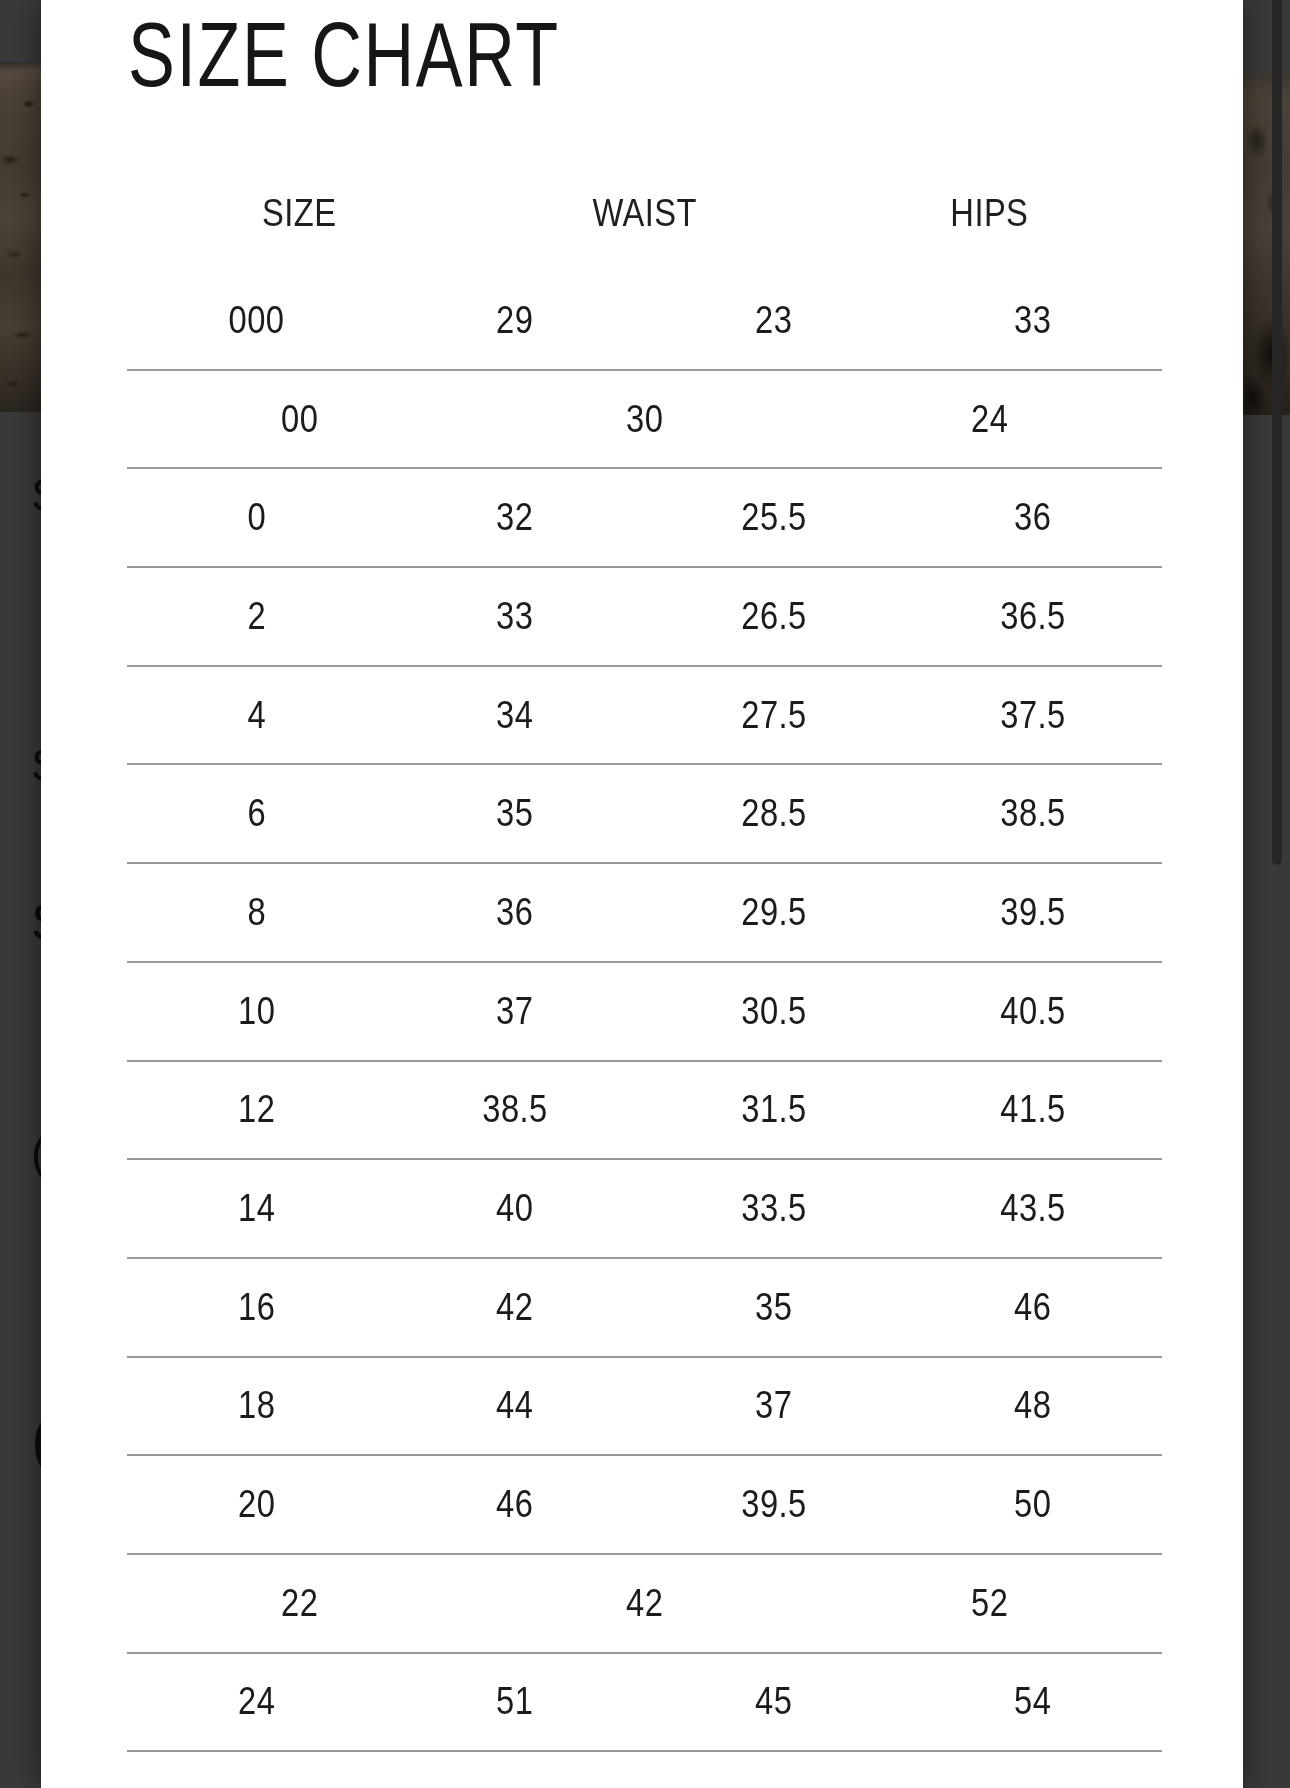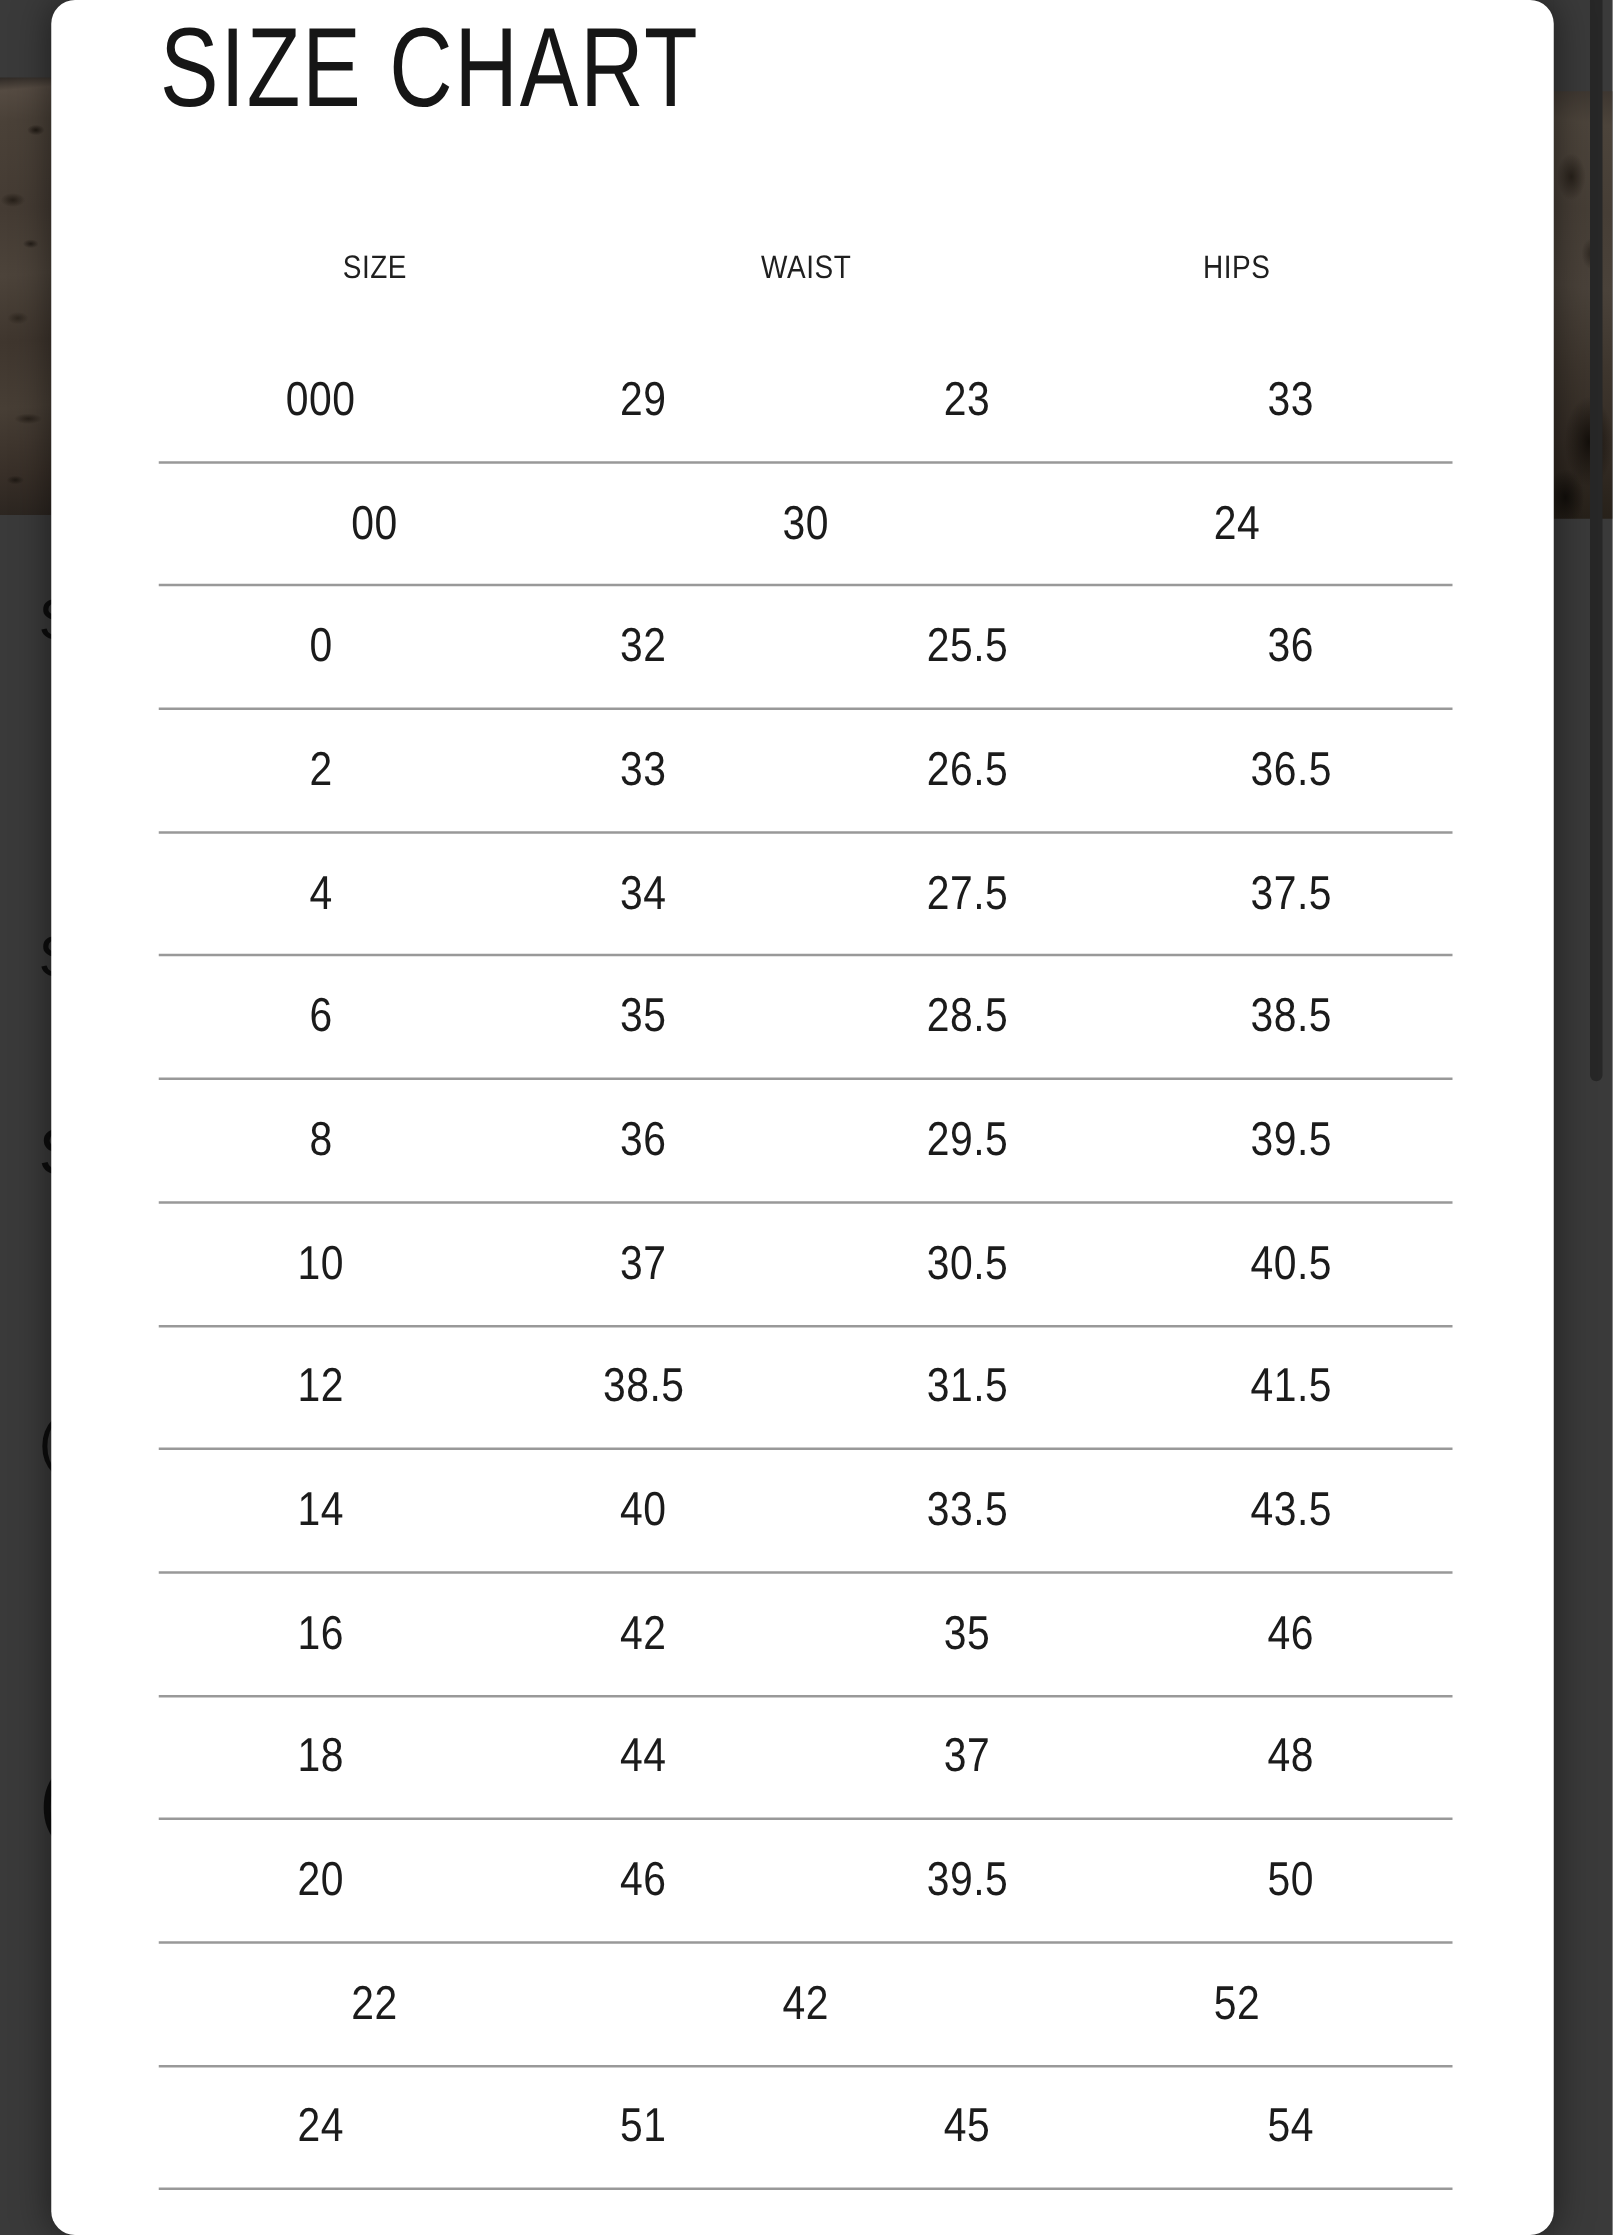--- a/index.html
+++ b/index.html
@@ -53,39 +53,38 @@
   .scroll-thumb {
     position:absolute; left:1272px; top:-4px; width:10px; height:869px;
     background:#272727; border-radius:6px; z-index:2;
   }
 
   
   .modal {
     position:absolute; left:41px; top:0; width:1202px; height:1788px;
     background:#ffffff; z-index:3;
     box-shadow:0 0 30px rgba(0,0,0,.5);
-    border-radius:19px;
   }
 
   .modal-title {
     position:absolute; left:87px; top:10px;
     font-size:90px; font-weight:300; letter-spacing:2px; line-height:1;
     color:#161616; white-space:nowrap;
     transform:scaleX(0.78); transform-origin:left top;
   }
 
   .size-table {
     position:absolute; left:86px; top:180px; width:1035px;
     color:#1b1b1b;
   }
   .header-row {
     display:flex; height:66px; align-items:center;
   }
   .header-cell {
-    flex:1; text-align:center; font-size:26px; font-weight:300;
+    flex:1; text-align:center; font-size:38px; font-weight:300;
     letter-spacing:1px; color:#1f1f1f;
   }
   .rows { margin-top:26px; }
   .table-row {
     display:flex; height:98.7px; align-items:center;
     border-bottom:2px solid #999999;
   }
   .table-cell {
     flex:1; text-align:center; font-size:38px; font-weight:400; color:#1b1b1b;
   }

